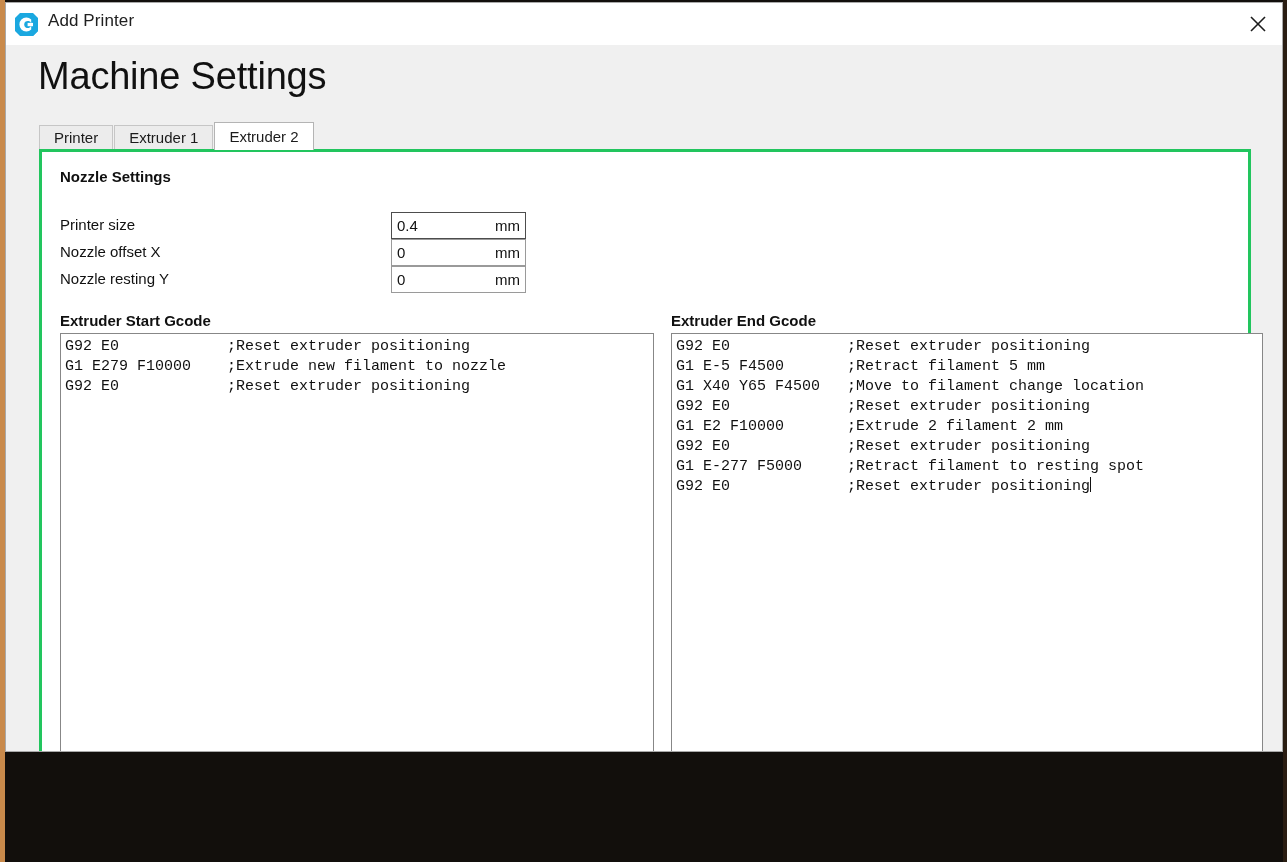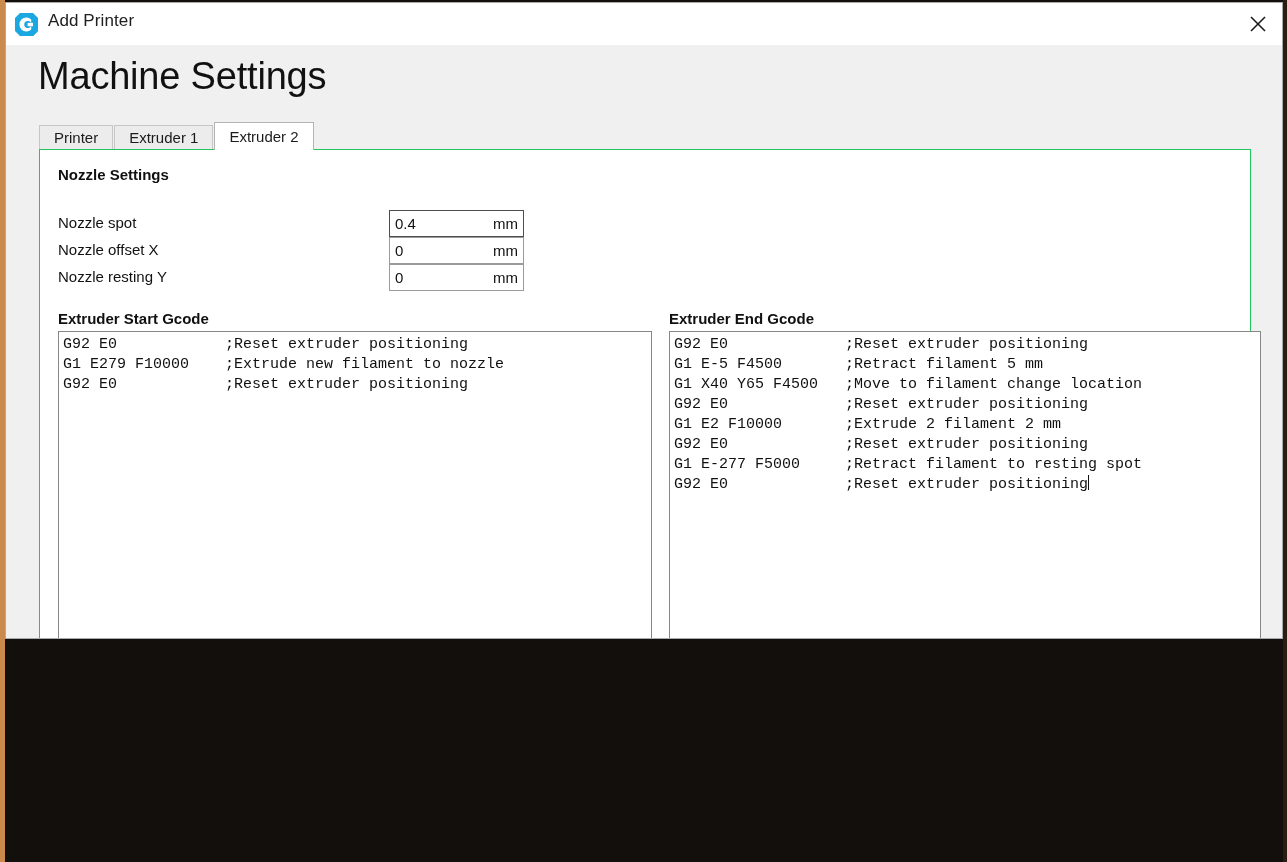--- a/index.html
+++ b/index.html
@@ -56,21 +56,21 @@
     opacity: .75;
     white-space: nowrap;
   }
 
   
   #dialog-window {
     position: absolute;
     left: 5px;
     top: 2px;
     width: 1278px;
-    height: 637px;
+    height: 750px;
     background: #f0f0f0;
     border: 1px solid #a9a9a9;
     box-sizing: border-box;
     overflow: hidden;
   }
 
   
   #title-bar {
     position: relative;
     height: 41px;
@@ -146,21 +146,21 @@
   }
 
   
   #content-panel {
     position: absolute;
     left: 33px;
     top: 146px;
     width: 1212px;
     height: 655px;
     background: #ffffff;
-    border: 1px solid #22c55e;
+    border: 3px solid #22c55e;
     box-sizing: border-box;
   }
 
   #nozzle-settings-heading {
     position: absolute;
     left: 18px; top: 16px;
     font-size: 15px;
     font-weight: bold;
     color: #101010;
   }
@@ -296,21 +296,21 @@
     <div class="tab">Printer</div>
     <div class="tab">Extruder 1</div>
     <div class="tab active">Extruder 2</div>
   </div>
 
   <div id="content-panel">
 
     <div id="nozzle-settings-heading">Nozzle Settings</div>
 
     <div class="field-row" style="top:60px">
-      <div class="field-label">Nozzle spot</div>
+      <div class="field-label">Printer size</div>
       <div class="field-input focused">
         <span class="field-value">0.4</span>
         <span class="field-unit">mm</span>
       </div>
     </div>
 
     <div class="field-row" style="top:87px">
       <div class="field-label">Nozzle offset X</div>
       <div class="field-input">
         <span class="field-value">0</span>

